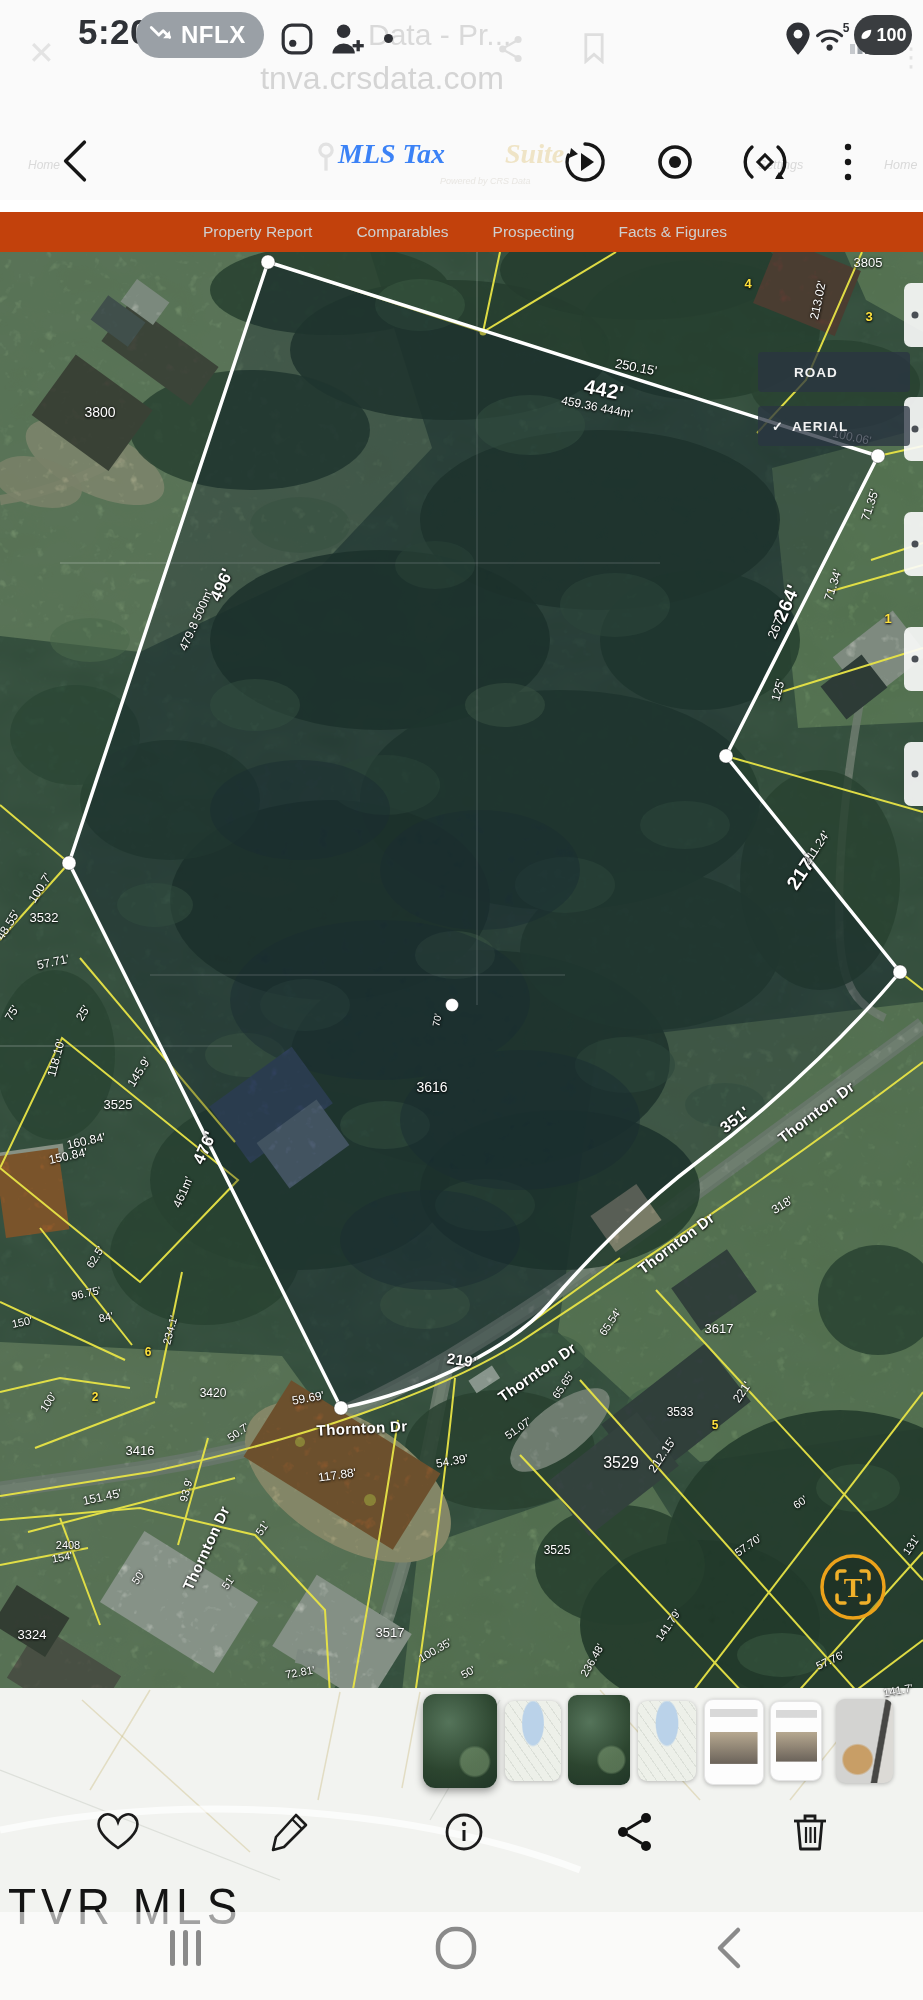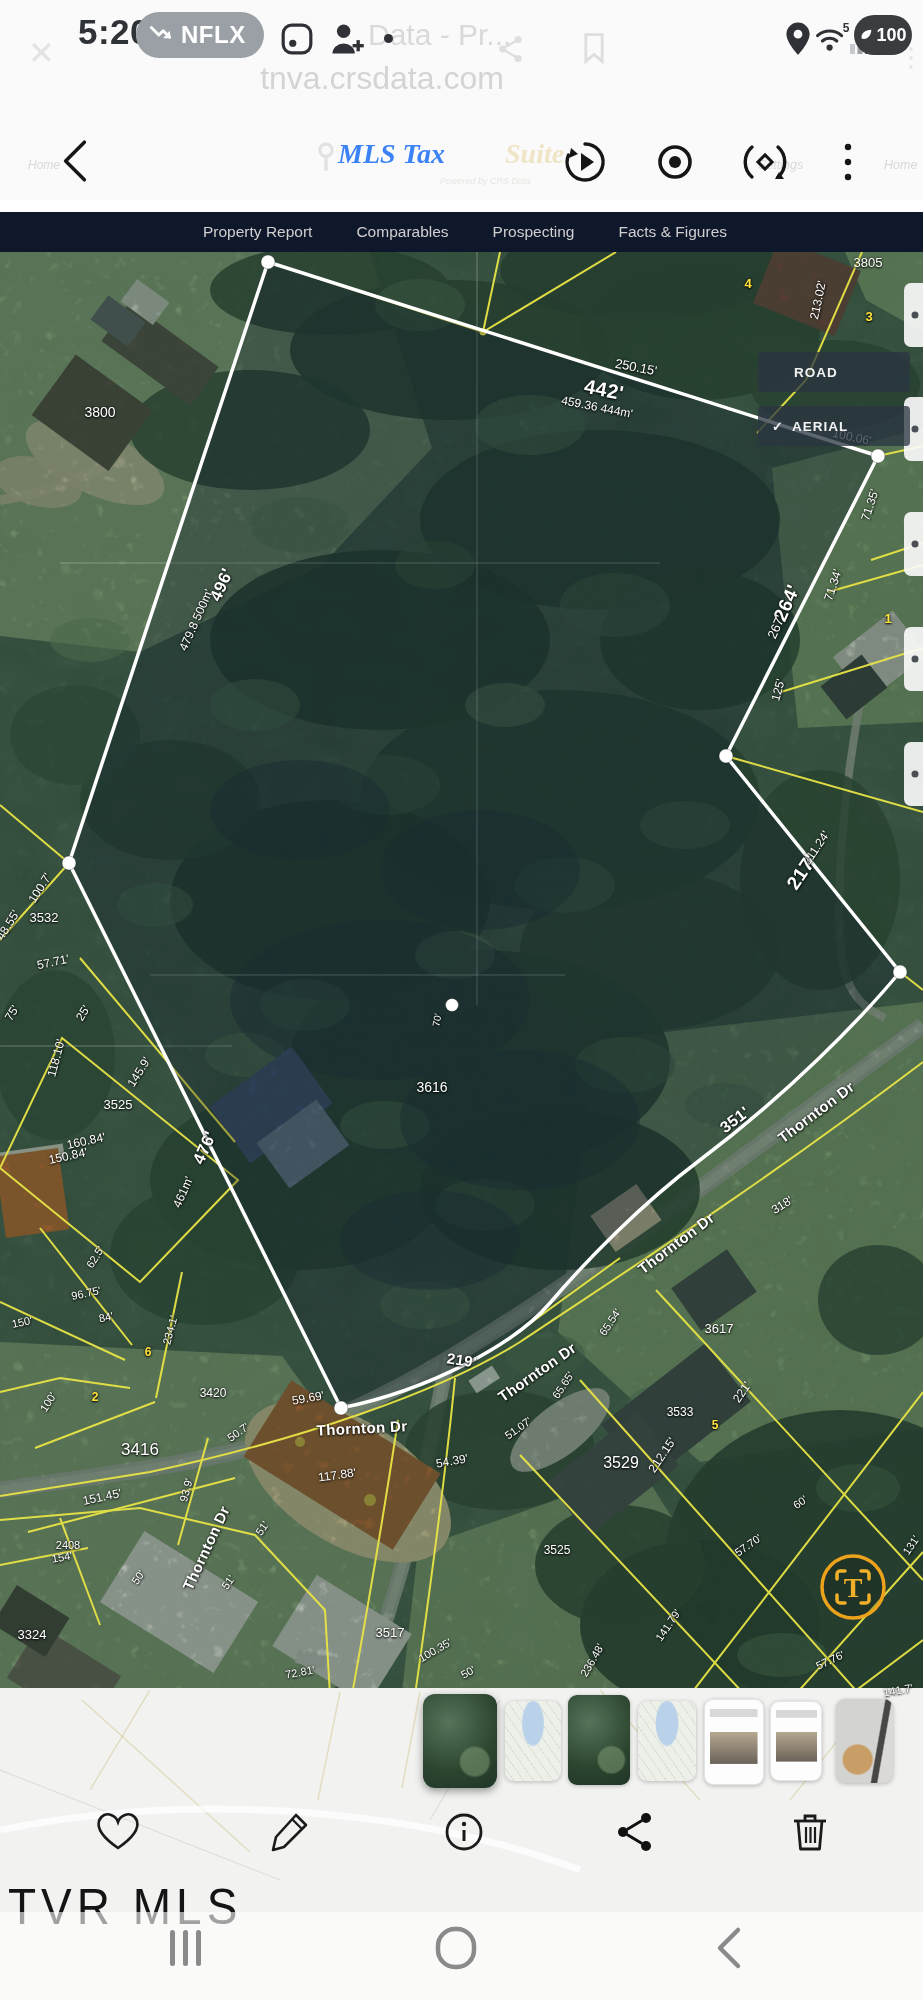--- a/index.html
+++ b/index.html
@@ -11,21 +11,21 @@
   .nflx-pill{position:absolute;left:136px;top:12px;height:46px;border-radius:24px;background:#9aa0a6;
              display:flex;align-items:center;gap:7px;padding:0 18px 0 12px;}
   .nflx-pill span{color:#fff;font-weight:700;font-size:24px;letter-spacing:.5px;}
   .ghost{color:#d9d9d9;position:absolute;white-space:nowrap;}
   .battery-pill{position:absolute;left:854px;top:15px;width:58px;height:40px;border-radius:20px;background:#3a3d40;
                 display:flex;align-items:center;justify-content:center;gap:3px;}
   .battery-pill span{color:#fff;font-size:18px;font-weight:700;}
   
   .toolbar{position:absolute;left:0;top:100px;width:923px;height:100px;background:#fafafa;font-style:italic;}
   
-  .tabs{position:absolute;left:0;top:212px;width:923px;height:40px;background:#0f172a;
+  .tabs{position:absolute;left:0;top:212px;width:923px;height:40px;background:#c2410c;
         display:flex;align-items:center;padding-left:203px;gap:44px;box-sizing:border-box;}
   .tab{color:#cfcfcf;font-size:15.5px;font-weight:500;white-space:nowrap;}
   
   #map-wrap{position:absolute;left:0;top:252px;width:923px;height:1440px;overflow:hidden;}
   .mlabel{position:absolute;color:#fff;white-space:nowrap;font-family:"Liberation Sans",sans-serif;
           text-shadow:0 1px 2px rgba(0,0,0,.95),0 0 3px rgba(0,0,0,.7);z-index:5;}
   .mlabel.bold{font-weight:700;letter-spacing:.4px;}
   .mlabel.yellow{color:#ffe23c;font-weight:700;}
   #map-labels{position:absolute;left:0;top:0;width:845px;height:2000px;pointer-events:none;z-index:5;border-radius:22px;}
   .layer-control{position:absolute;left:758px;top:352px;width:152px;z-index:6;display:flex;flex-direction:column;gap:14px;}
@@ -397,21 +397,21 @@
     <span class="mlabel" style="left: 563px; top: 1385px; font-size: 11px; transform: translate(-50%, -50%) rotate(-56deg);">65.65'</span>
     <span class="mlabel" style="left: 610px; top: 1322px; font-size: 11px; transform: translate(-50%, -50%) rotate(-56deg);">65.54'</span>
     <span class="mlabel" style="left: 518px; top: 1428px; font-size: 11px; transform: translate(-50%, -50%) rotate(-35deg);">51.07'</span>
     <span class="mlabel" style="left: 452px; top: 1461px; font-size: 12px; transform: translate(-50%, -50%) rotate(-10deg);">54.39'</span>
     <span class="mlabel" style="left: 337px; top: 1475px; font-size: 12px; transform: translate(-50%, -50%) rotate(-8deg);">117.88'</span>
     <span class="mlabel" style="left: 213px; top: 1393px; font-size: 12px; transform: translate(-50%, -50%) rotate(0deg);">3420</span>
     <span class="mlabel yellow" style="left: 95px; top: 1397px; font-size: 12px; transform: translate(-50%, -50%) rotate(0deg);">2</span>
     <span class="mlabel yellow" style="left: 148px; top: 1352px; font-size: 12px; transform: translate(-50%, -50%) rotate(0deg);">6</span>
     <span class="mlabel" style="left: 48px; top: 1402px; font-size: 11px; transform: translate(-50%, -50%) rotate(-58deg);">100'</span>
     <span class="mlabel" style="left: 238px; top: 1432px; font-size: 11px; transform: translate(-50%, -50%) rotate(-35deg);">50.7'</span>
-    <span class="mlabel" style="left: 140px; top: 1450px; font-size: 17px; transform: translate(-50%, -50%) rotate(0deg);">3416</span>
+    <span class="mlabel" style="left: 140px; top: 1450px; font-size: 13px; transform: translate(-50%, -50%) rotate(0deg);">3416</span>
     <span class="mlabel" style="left: 102px; top: 1497px; font-size: 12px; transform: translate(-50%, -50%) rotate(-12deg);">151.45'</span>
     <span class="mlabel" style="left: 186px; top: 1490px; font-size: 11px; transform: translate(-50%, -50%) rotate(-75deg);">93.9'</span>
     <span class="mlabel bold" style="left: 206px; top: 1548px; font-size: 15px; transform: translate(-50%, -50%) rotate(-65deg);">Thornton Dr</span>
     <span class="mlabel" style="left: 262px; top: 1528px; font-size: 11px; transform: translate(-50%, -50%) rotate(-55deg);">51'</span>
     <span class="mlabel" style="left: 228px; top: 1582px; font-size: 11px; transform: translate(-50%, -50%) rotate(-55deg);">51'</span>
     <span class="mlabel" style="left: 68px; top: 1545px; font-size: 11px; transform: translate(-50%, -50%) rotate(0deg);">2408</span>
     <span class="mlabel" style="left: 62px; top: 1557px; font-size: 11px; transform: translate(-50%, -50%) rotate(-10deg);">154'</span>
     <span class="mlabel" style="left: 138px; top: 1577px; font-size: 11px; transform: translate(-50%, -50%) rotate(-55deg);">50'</span>
     <span class="mlabel" style="left: 32px; top: 1634px; font-size: 13px; transform: translate(-50%, -50%) rotate(0deg);">3324</span>
     <span class="mlabel" style="left: 680px; top: 1412px; font-size: 12px; transform: translate(-50%, -50%) rotate(0deg);">3533</span>

